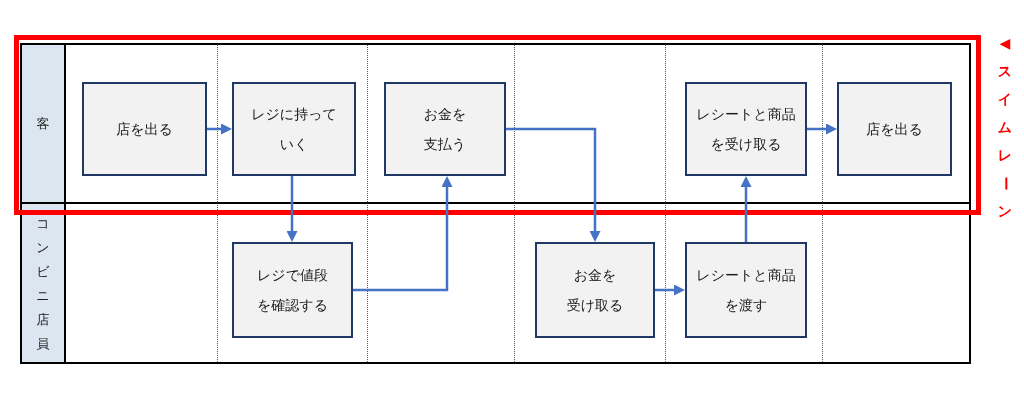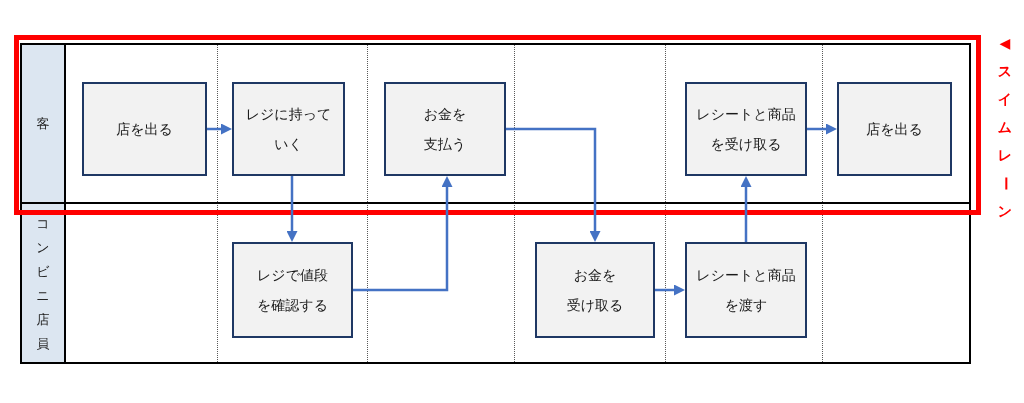--- a/index.html
+++ b/index.html
@@ -93,21 +93,21 @@
     <path d="M353,290 L447,290 L447,186" fill="none" stroke="#4472C4" stroke-width="2.5" marker-end="url(#ah)"></path>
     <path d="M506,129 L595,129 L595,232" fill="none" stroke="#4472C4" stroke-width="2.5" marker-end="url(#ah)"></path>
     <path d="M655,290 L675,290" fill="none" stroke="#4472C4" stroke-width="2.5" marker-end="url(#ah)"></path>
     <path d="M746,242 L746,186" fill="none" stroke="#4472C4" stroke-width="2.5" marker-end="url(#ah)"></path>
     <path d="M807,129 L827,129" fill="none" stroke="#4472C4" stroke-width="2.5" marker-end="url(#ah)"></path>
   </svg>
 
   <div class="node" style="left:82px;top:82px;width:125px;height:94px">
     <span class="node-label">店を出る</span>
   </div>
-  <div class="node" style="left:232px;top:82px;width:113px;height:94px">
+  <div class="node" style="left:232px;top:82px;width:124px;height:94px">
     <span class="node-label">レジに持って
 いく</span>
   </div>
   <div class="node" style="left:384px;top:82px;width:122px;height:94px">
     <span class="node-label">お金を
 支払う</span>
   </div>
   <div class="node" style="left:685px;top:82px;width:122px;height:94px">
     <span class="node-label">レシートと商品
 を受け取る</span>

